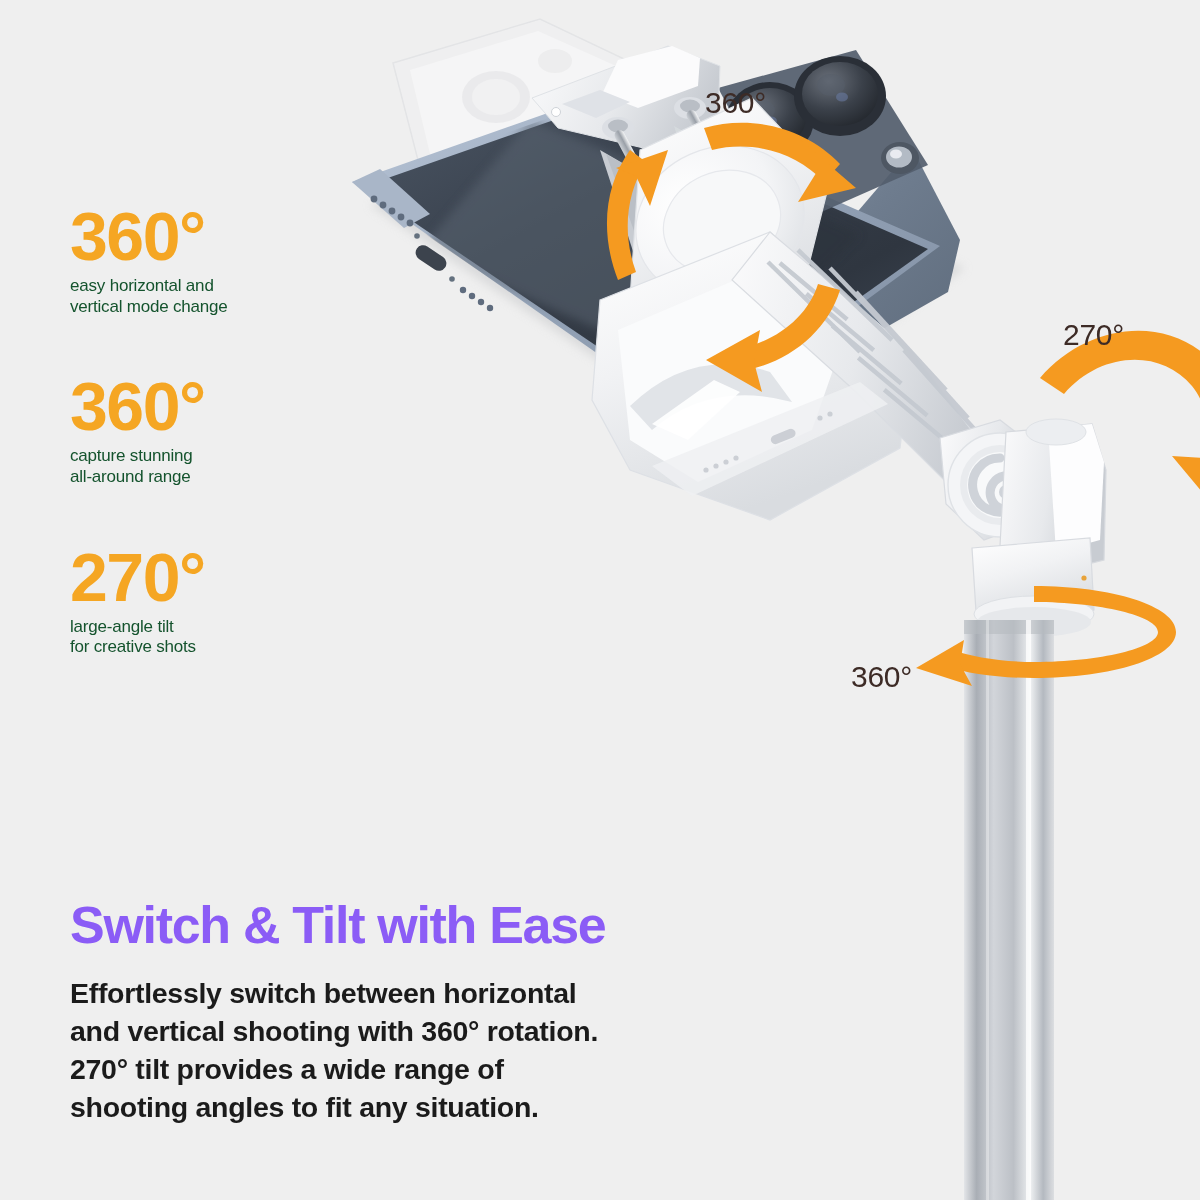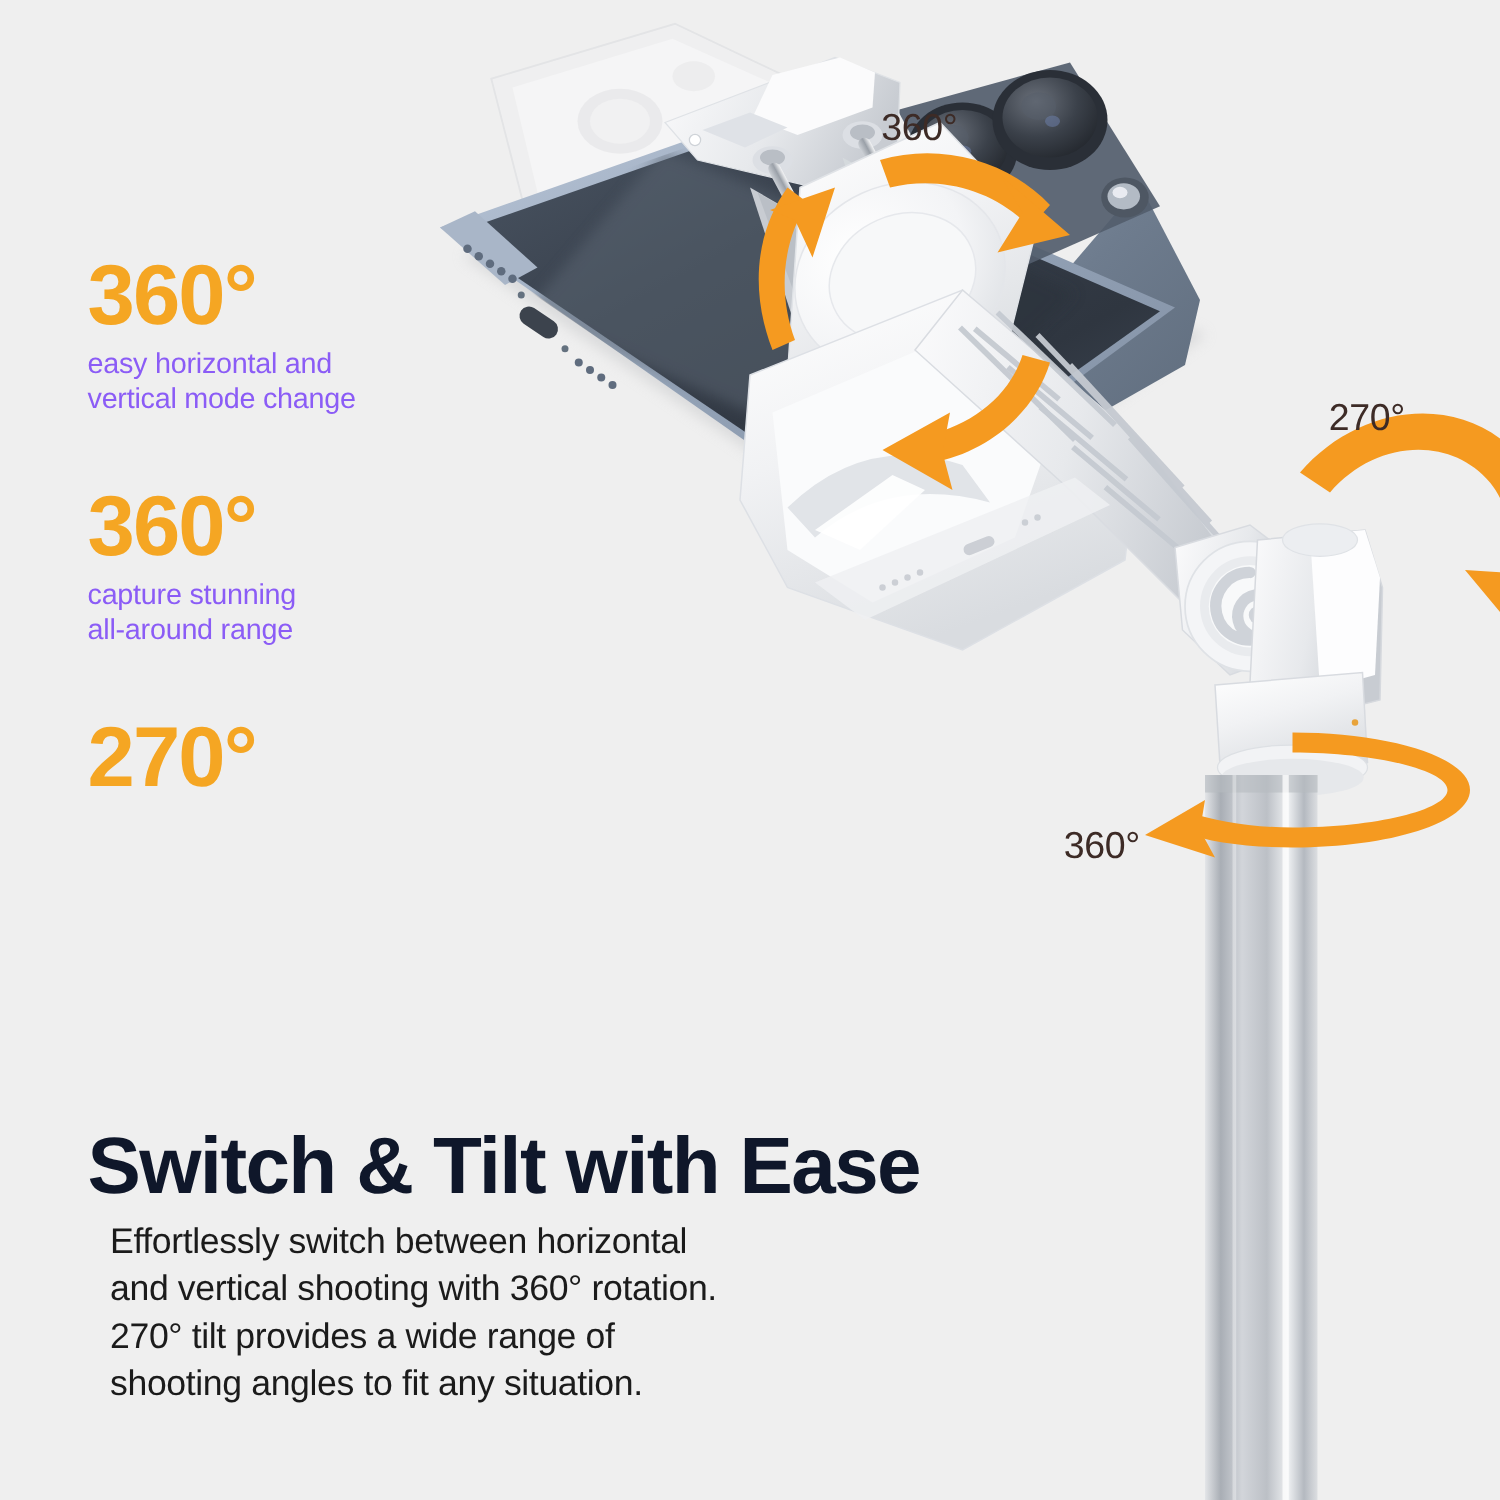--- a/index.html
+++ b/index.html
@@ -14,34 +14,34 @@
   #stage{position:absolute;inset:0;width:1040px;height:1200px;}
 
   
   .features{position:absolute;left:70px;top:205px;width:340px;}
   .feature{margin-bottom:58px;}
   .feature-stat{
     font-size:68px;font-weight:bold;color:#f5a623;
     line-height:0.94;letter-spacing:-1.5px;
   }
   .feature-desc{
-    font-size:23px;color:#8b5cf6;line-height:1.22;
+    font-size:17px;color:#14532d;line-height:1.22;
     margin-top:7px;letter-spacing:-0.2px;white-space:pre-line;
   }
 
   
   .headline{
     position:absolute;left:70px;top:895px;
-    font-size:64px;font-weight:bold;color:#0f172a;
+    font-size:52px;font-weight:bold;color:#8b5cf6;
     letter-spacing:-1.3px;
   }
   .body-copy{
-    position:absolute;left:88px;top:975px;width:640px;
+    position:absolute;left:70px;top:975px;width:640px;
     font-size:28.5px;color:#1b1b1b;line-height:1.33;
-    letter-spacing:-0.3px;white-space:pre-line;
+    letter-spacing:-0.3px;white-space:pre-line;font-weight:bold;
   }
 
   
   .product{position:absolute;left:300px;top:0;width:900px;height:1200px;}
   .product svg{position:absolute;left:0;top:0;}
 
   
   .callout{
     position:absolute;color:#3d2b26;font-size:30px;letter-spacing:-0.3px;
     white-space:nowrap;
@@ -338,20 +338,22 @@
     </div>
 
     <div class="feature">
       <div class="feature-stat">360°</div>
       <div class="feature-desc">capture stunning
 all-around range</div>
     </div>
 
     <div class="feature">
       <div class="feature-stat">270°</div>
+      <div class="feature-desc">large-angle tilt
+for creative shots</div>
     </div>
 
   </div>
 
   <div class="headline">Switch &amp; Tilt with Ease</div>
   <div class="body-copy">Effortlessly switch between horizontal
 and vertical shooting with 360° rotation.
 270° tilt provides a wide range of
 shooting angles to fit any situation.</div>
 

